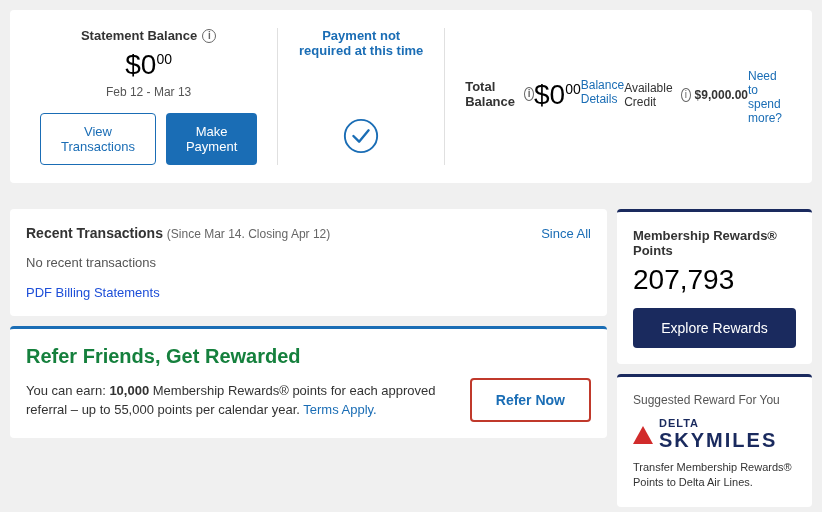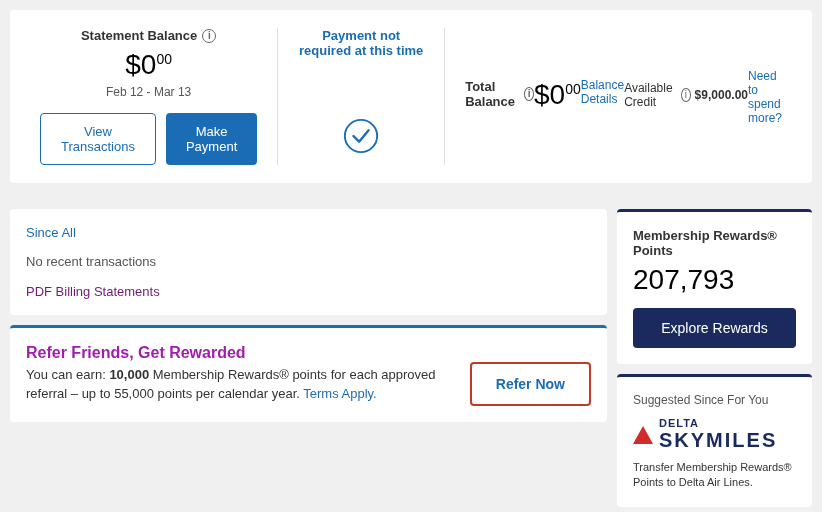--- a/index.html
+++ b/index.html
@@ -201,37 +201,38 @@
       font-size: 13px;
       cursor: pointer;
       text-decoration: none;
     }
     .no-transactions {
       font-size: 13px;
       color: #555;
       margin-bottom: 14px;
     }
     .pdf-link {
-      color: #701a75;
+      color: #1d4ed8;
       font-size: 13px;
       cursor: pointer;
       text-decoration: none;
     }
 
     
     .refer-card {
       background: #fff;
       border-radius: 4px;
       padding: 16px;
       border-top: 3px solid #1a6db5;
     }
     .refer-title {
-      font-size: 16px;
-      font-weight: bold;
-      color: #a21caf;
+      font-size: 20px;
+      font-weight: bold;
+      color: #15803d;
+      margin-bottom: 10px;
     }
     .refer-content {
       display: flex;
       justify-content: space-between;
       align-items: center;
       gap: 10px;
     }
     .refer-text {
       font-size: 13px;
       color: #333;
@@ -365,20 +366,24 @@
       <a class="need-spend-link">Need to spend more?</a>
     </div>
   </div>
 
   <div class="main-area">
 
     <div class="left-column">
 
       <div class="transactions-card">
         <div class="transactions-header">
+          <div>
+            <span class="transactions-title">Recent Transactions</span>
+            <span class="transactions-subtitle">(Since Mar 14. Closing Apr 12)</span>
+          </div>
           <a class="view-all-link">Since All</a>
         </div>
         <div class="no-transactions">No recent transactions</div>
         <a class="pdf-link">PDF Billing Statements</a>
       </div>
 
       <div class="refer-card">
         <div class="refer-title">Refer Friends, Get Rewarded</div>
         <div class="refer-content">
           <div class="refer-text">
@@ -391,21 +396,21 @@
 
     <div class="right-column">
 
       <div class="rewards-card">
         <div class="rewards-label">Membership Rewards® Points</div>
         <div class="rewards-points">207,793</div>
         <button class="btn-explore">Explore Rewards</button>
       </div>
 
       <div class="suggested-card">
-        <div class="suggested-label">Suggested Since For You</div>
+        <div class="suggested-label">Suggested Reward For You</div>
         <div class="delta-logo">
           <div class="delta-triangle"></div>
           <div>
             <div style="font-size:11px;font-weight:bold;color:#1a2a5e;letter-spacing:1px;">DELTA</div>
             <div style="font-size:20px;font-weight:bold;color:#1a2a5e;letter-spacing:2px;">SKYMILES</div>
           </div>
         </div>
         <div class="skymiles-sub">Transfer Membership Rewards® Points to Delta Air Lines.</div>
       </div>
     </div>

